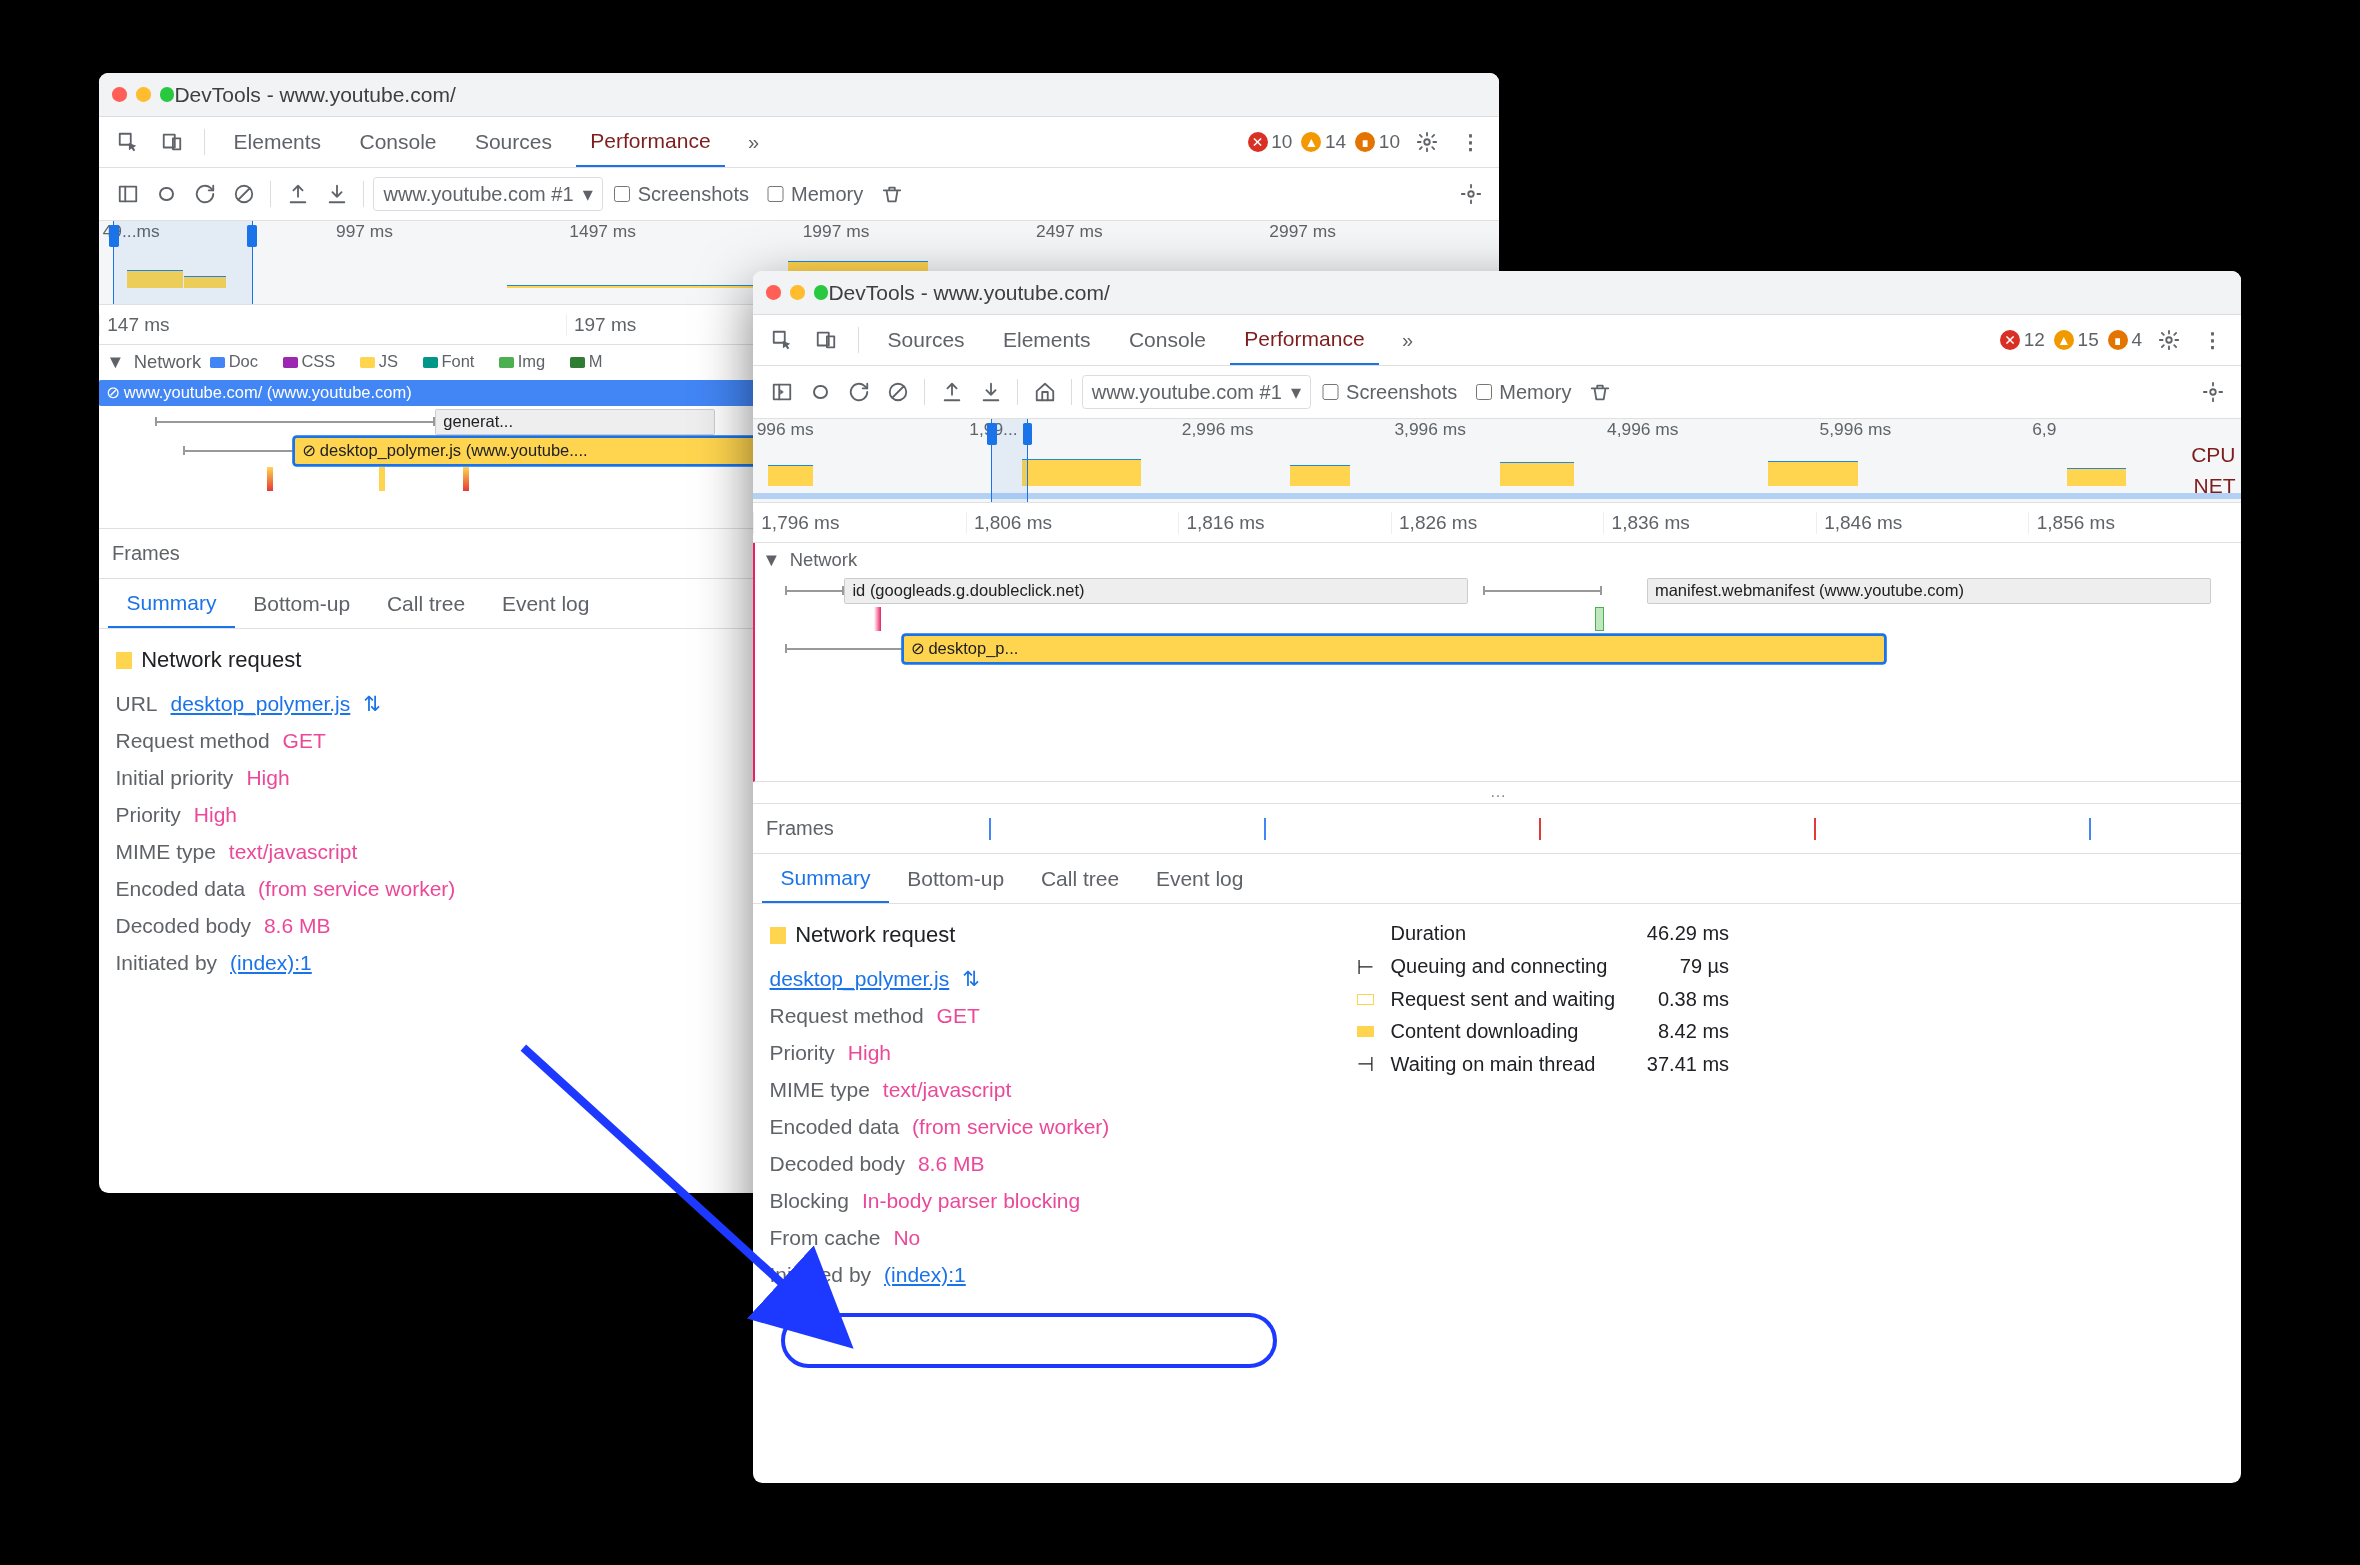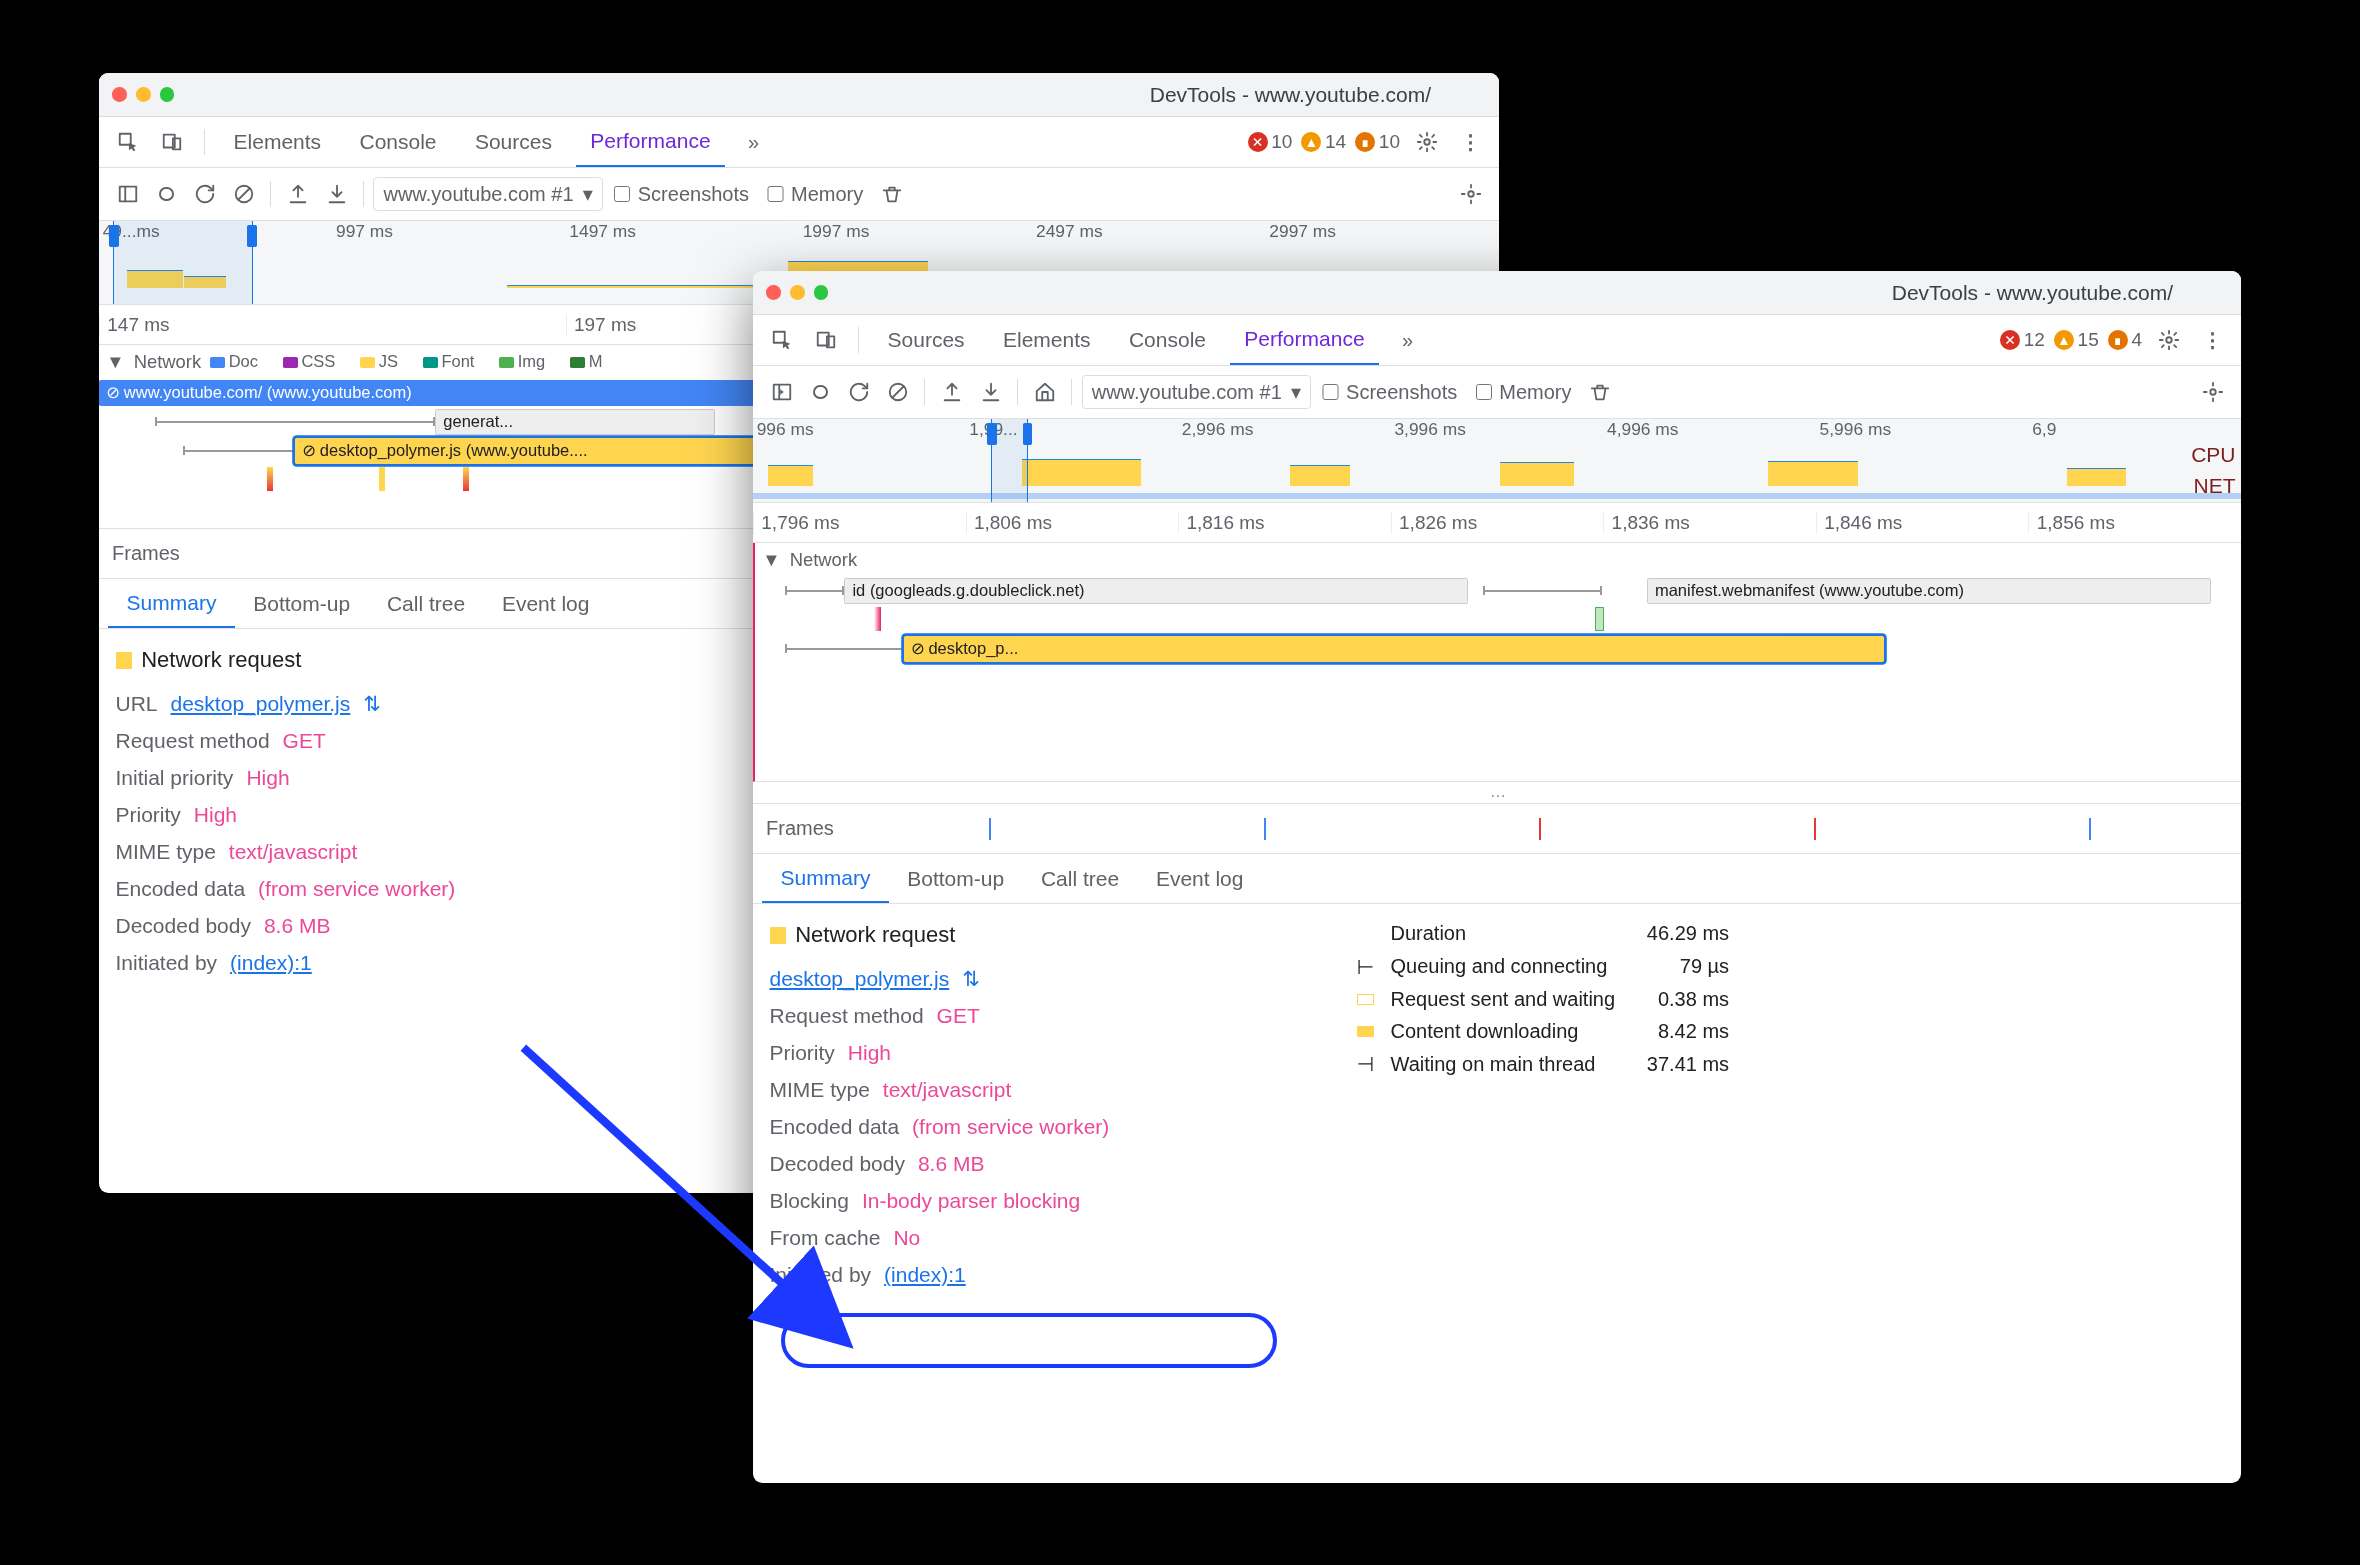--- a/index.html
+++ b/index.html
@@ -33,21 +33,21 @@
     padding: 0 13px;
     font-size: 21px;
     color: #3c4043;
     border-bottom: 0.9px solid #dadce0;
   }
   .traffic { display: flex; gap: 9.2px; }
   .tlight { width: 14.7px; height: 14.7px; border-radius: 50%; }
   .red { background:#ff5f57; }
   .yellow { background:#febc2e; }
   .green { background:#28c840; }
-  .titlebar-title { flex: 1; text-align: right; padding-right: 55px; }
+  .titlebar-title { flex: 1; text-align: left; padding-right: 55px; }
 
   
   .tabrow, .filtersrow {
     height: 51px;
     display: flex;
     align-items: center;
     border-bottom: 0.9px solid #e0e0e0;
     background: #fff;
     padding: 0 11px;
     gap: 9px;
@@ -62,21 +62,21 @@
   }
   .sep { width: 0.9px; height: 26px; background: #dadce0; margin: 0 5.5px; }
   .tab {
     padding: 0 14.7px;
     height: 100%;
     display: flex;
     align-items: center;
     cursor: pointer;
   }
   .tab.active {
-    color: #6d28d9;
+    color: #7f1d1d;
     border-bottom: 2.8px solid #1a73e8;
     font-weight: 500;
   }
   .spacer { flex: 1; }
   .badge { display: flex; align-items: center; gap: 3.7px; font-size: 19px; }
   .bcircle { width:20px;height:20px;border-radius:50%;display:flex;align-items:center;justify-content:center;color:#fff;font-size:13.8px; }
   .bcircle.err{background:#d93025;} .bcircle.warn{background:#f29900;} .bcircle.info{background:#e37400;}
   .gear { font-size: 20px; }
   .more { font-size: 20px; font-weight: bold; }
 

